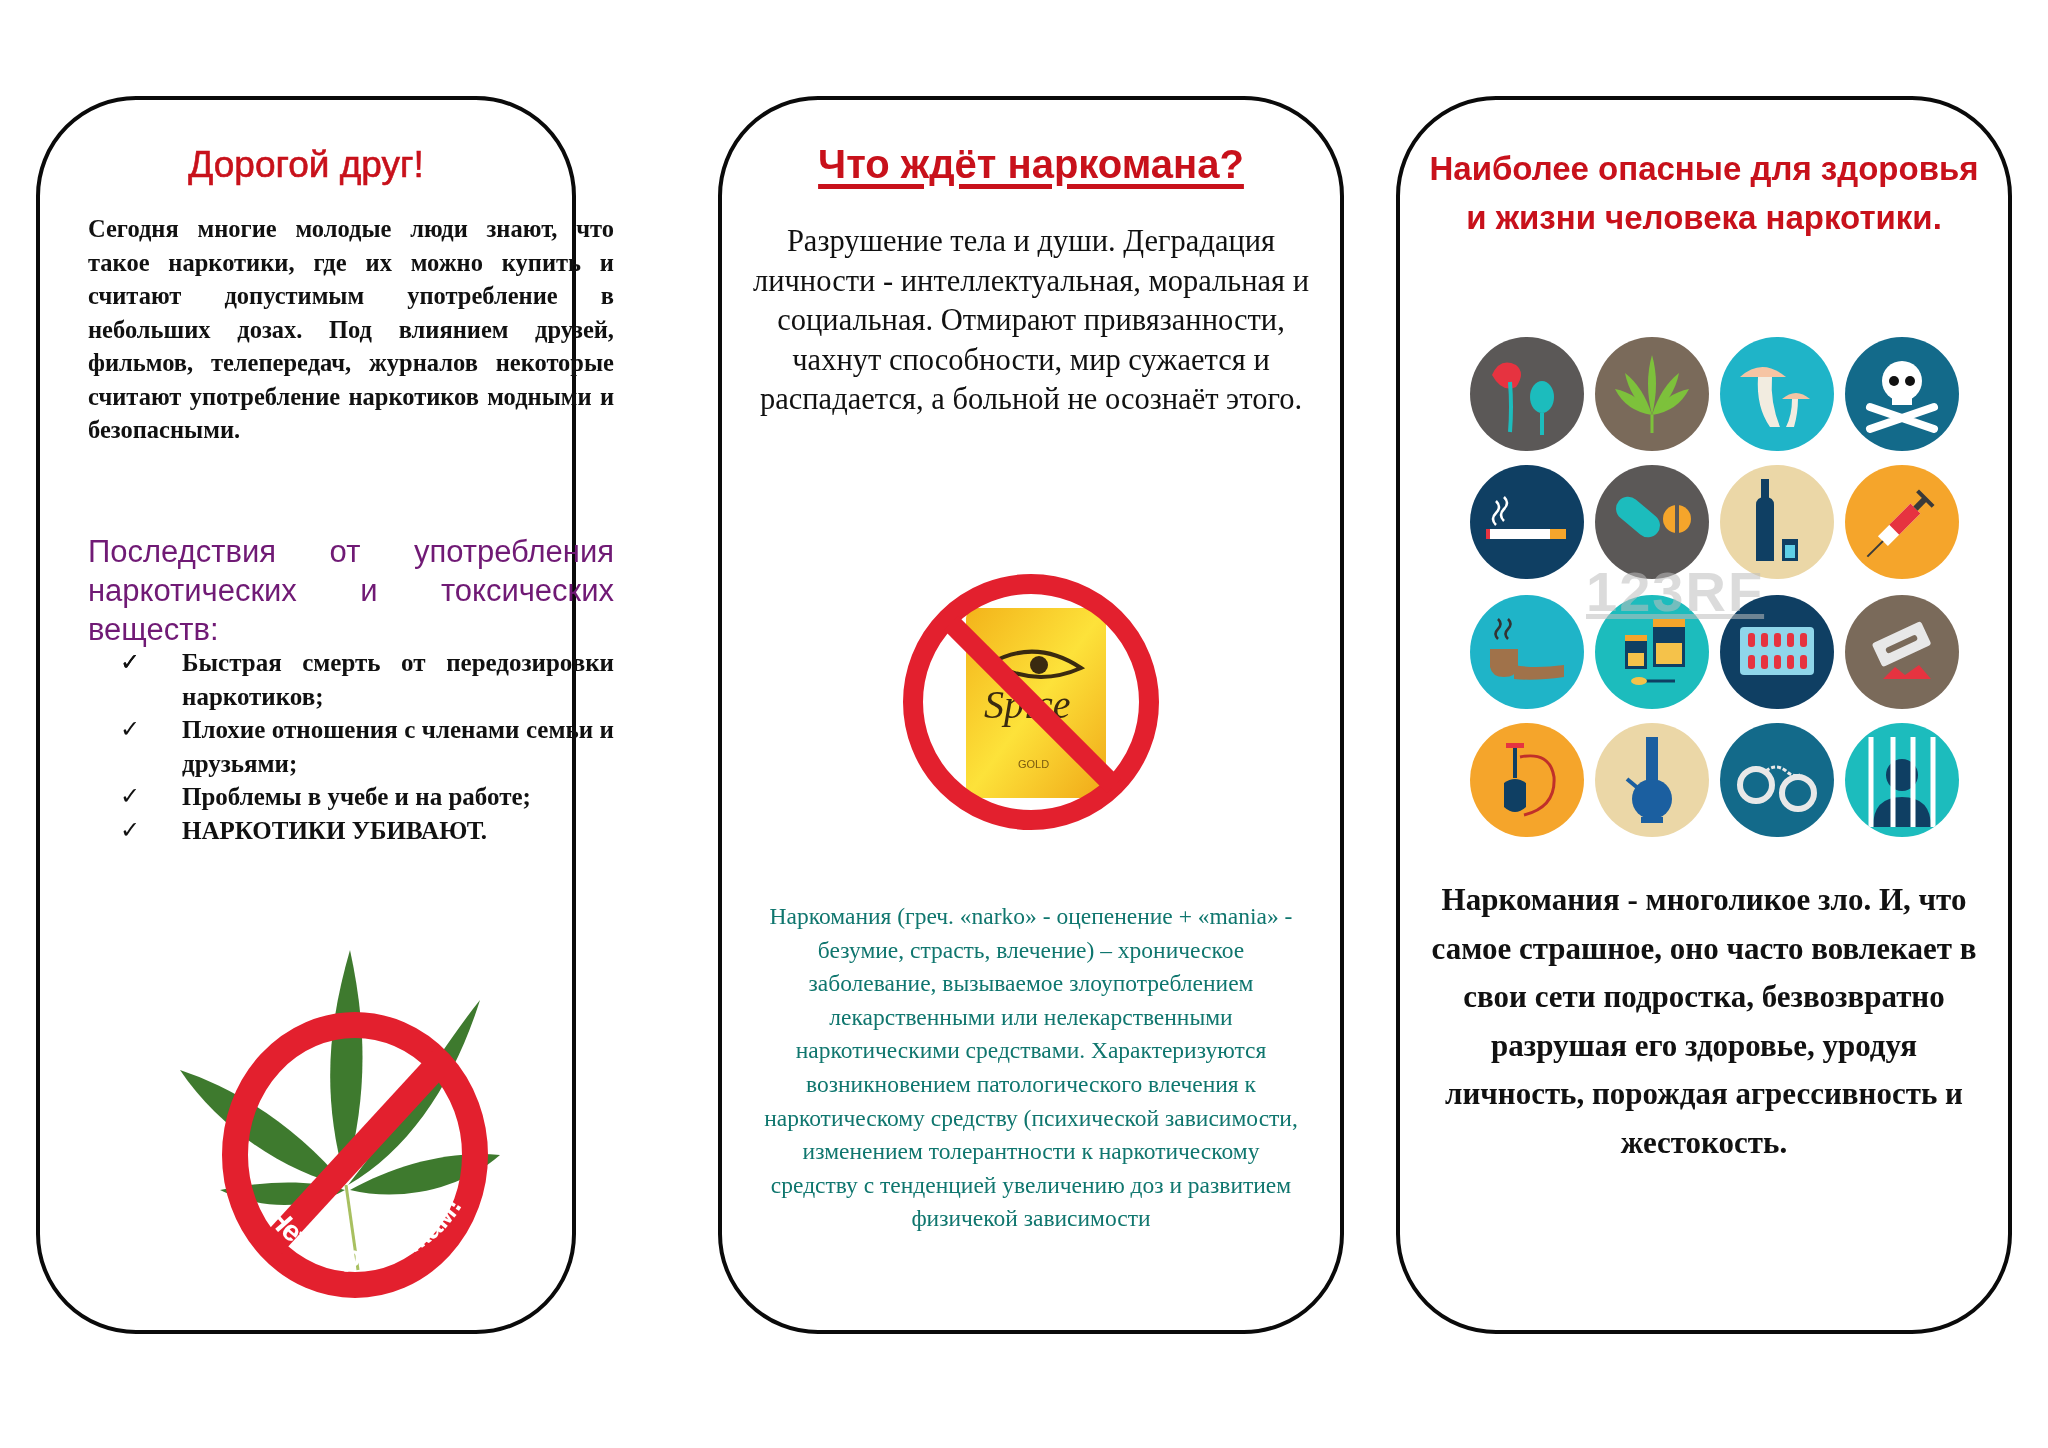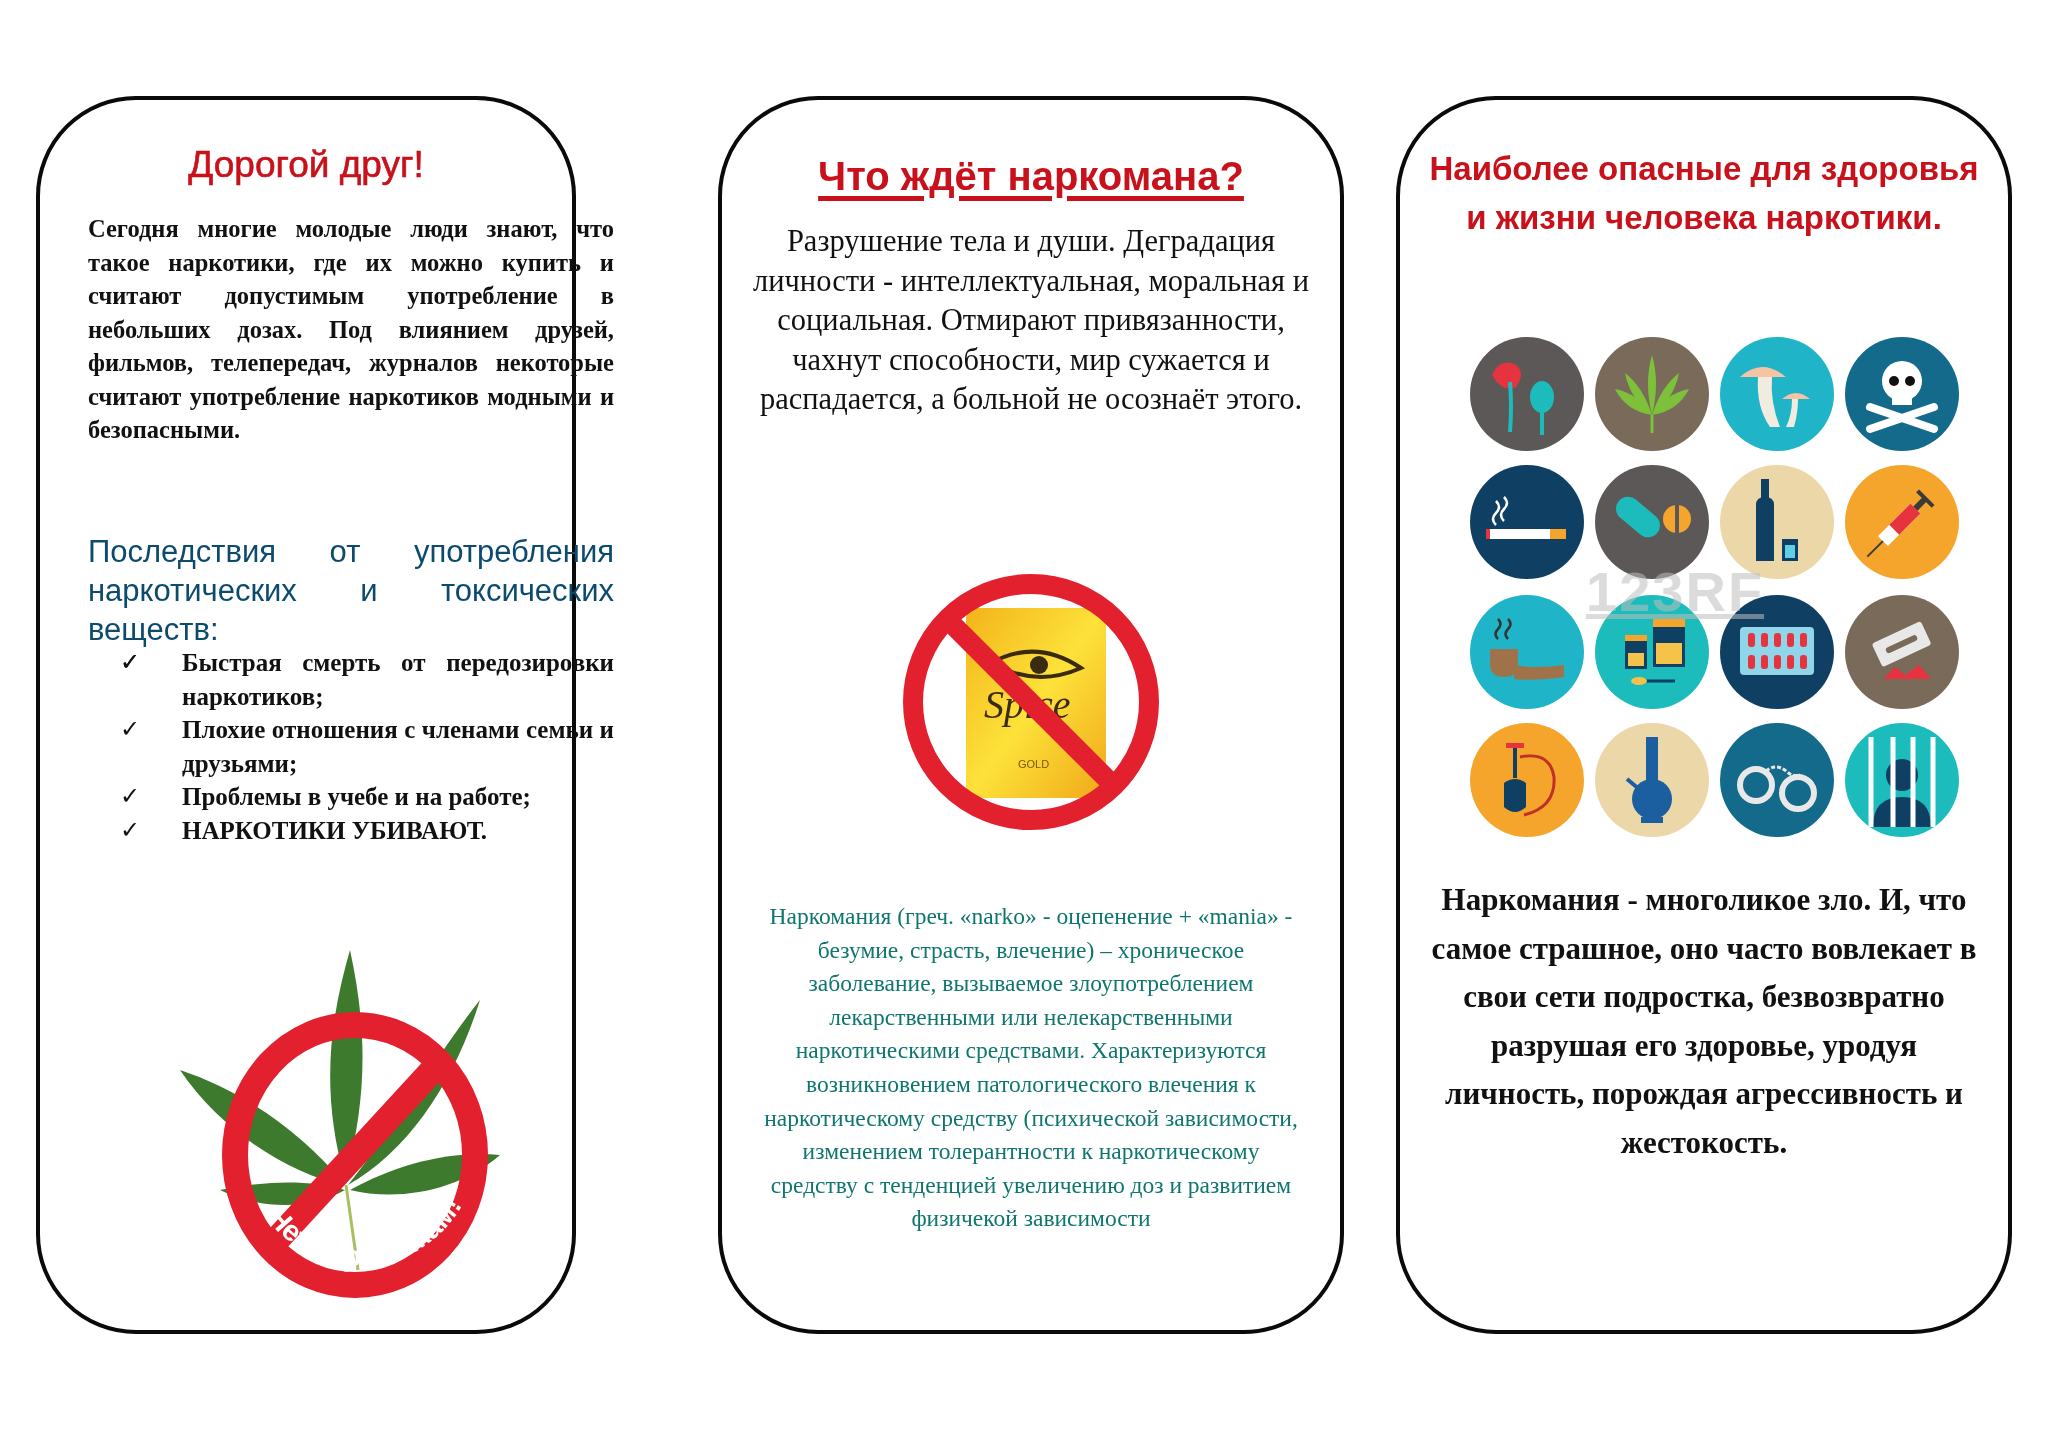--- a/index.html
+++ b/index.html
@@ -20,21 +20,21 @@
     font-family: "Liberation Sans", sans-serif; font-weight: bold; color: #c8111b;
   }
   
   #p1-title { top: 44px; font-size: 37px; font-weight: normal; -webkit-text-stroke: 0.6px #c8111b; }
   #p1-intro {
     position: absolute; left: 48px; width: 526px; top: 112px;
     font-size: 24.5px; line-height: 33.5px; text-align: justify; text-align-last: left; font-weight: bold;
   }
   #p1-sub {
     position: absolute; left: 48px; width: 526px; top: 432px;
-    font-family: "Liberation Sans", sans-serif; color: #0c4a6e; font-size: 31px; line-height: 39px;
+    font-family: "Liberation Sans", sans-serif; color: #701a75; font-size: 31px; line-height: 39px;
     text-align: justify; text-align-last: left;
   }
   #p1-list {
     position: absolute; left: 80px; width: 494px; top: 546px; margin: 0; padding: 0; list-style: none;
   }
   #p1-list li {
     position: relative; padding-left: 62px; font-weight: bold; font-size: 25px; line-height: 33.5px;
     text-align: justify; text-align-last: left;
   }
   #p1-list li .check {
@@ -105,21 +105,21 @@
       <ellipse cx="175" cy="215" rx="120" ry="130" fill="none" stroke="#e3202e" stroke-width="26"></ellipse>
       <line x1="92" y1="305" x2="262" y2="120" stroke="#e3202e" stroke-width="26"></line>
       <text font-family="Liberation Sans, sans-serif" font-weight="bold" font-size="29" fill="#ffffff">
         <textPath href="#arcPath" startOffset="8%">Нет наркотикам!</textPath>
       </text>
     </svg>
   </div>
 </section>
 
 <section class="panel" id="p2">
-  <h1 class="red-title" id="p2-title" style="margin:12px">Что ждёт наркомана?</h1>
+  <h1 class="red-title" id="p2-title" style="margin:0">Что ждёт наркомана?</h1>
   <p id="p2-body" style="margin:0">Разрушение тела и души. Деградация личности - интеллектуальная, моральная и социальная. Отмирают привязанности, чахнут способности, мир сужается и распадается, а больной не осознаёт этого.</p>
   <div id="p2-spice">
     <svg viewBox="0 0 270 268" width="270" height="268">
       <defs>
         <linearGradient id="gold" x1="0" y1="0" x2="1" y2="1">
           <stop offset="0" stop-color="#f3b31a"></stop>
           <stop offset="0.5" stop-color="#fde23a"></stop>
           <stop offset="1" stop-color="#f0a818"></stop>
         </linearGradient>
       </defs>

